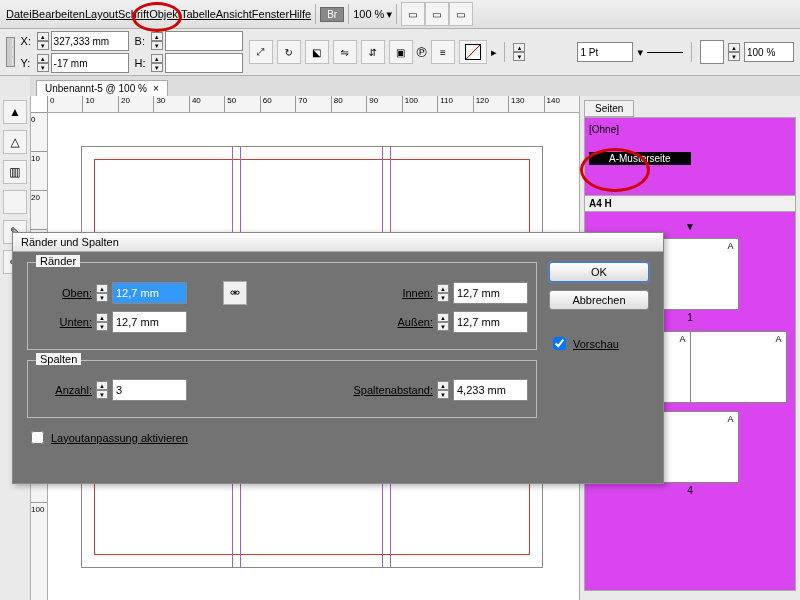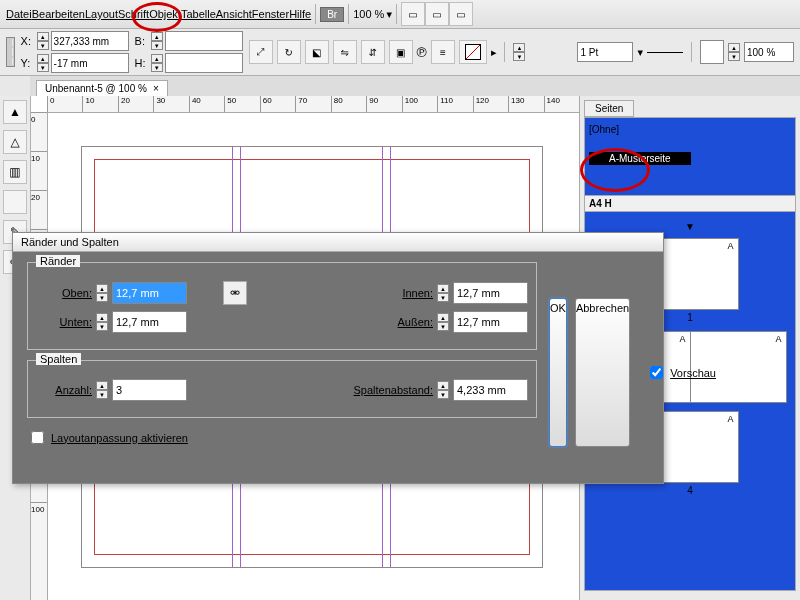--- a/index.html
+++ b/index.html
@@ -189,21 +189,21 @@
 }
 .panel-tab {
   display: inline-block;
   background: #f0f0f0;
   border: 1px solid #aaa;
   padding: 2px 10px;
   margin: 4px 0 0 4px;
   font-size: 10px;
 }
 .panel-body {
-  background: #1d4ed8;
+  background: #d946ef;
   border: 1px solid #aaa;
   margin: 0 4px;
   padding: 6px 4px;
   height: 460px;
   position: relative;
 }
 .master-none { font-size: 10px; }
 .master-a {
   background: #000;
   color: #fff;
@@ -306,23 +306,22 @@
   background: #f0f0f0;
   display: inline-flex;
   align-items: center;
   justify-content: center;
   margin-left: 6px;
   font-size: 12px;
 }
 .right-col {
   width: 100px;
   display: flex;
-  flex-direction: row;
+  flex-direction: column;
   gap: 8px;
-  margin-top: 36px;
 }
 .dlg-btn {
   border: 1px solid #888;
   background: linear-gradient(#fff, #dcdcdc);
   border-radius: 3px;
   padding: 3px 0;
   text-align: center;
   cursor: pointer;
   font-size: 11px;
 }

